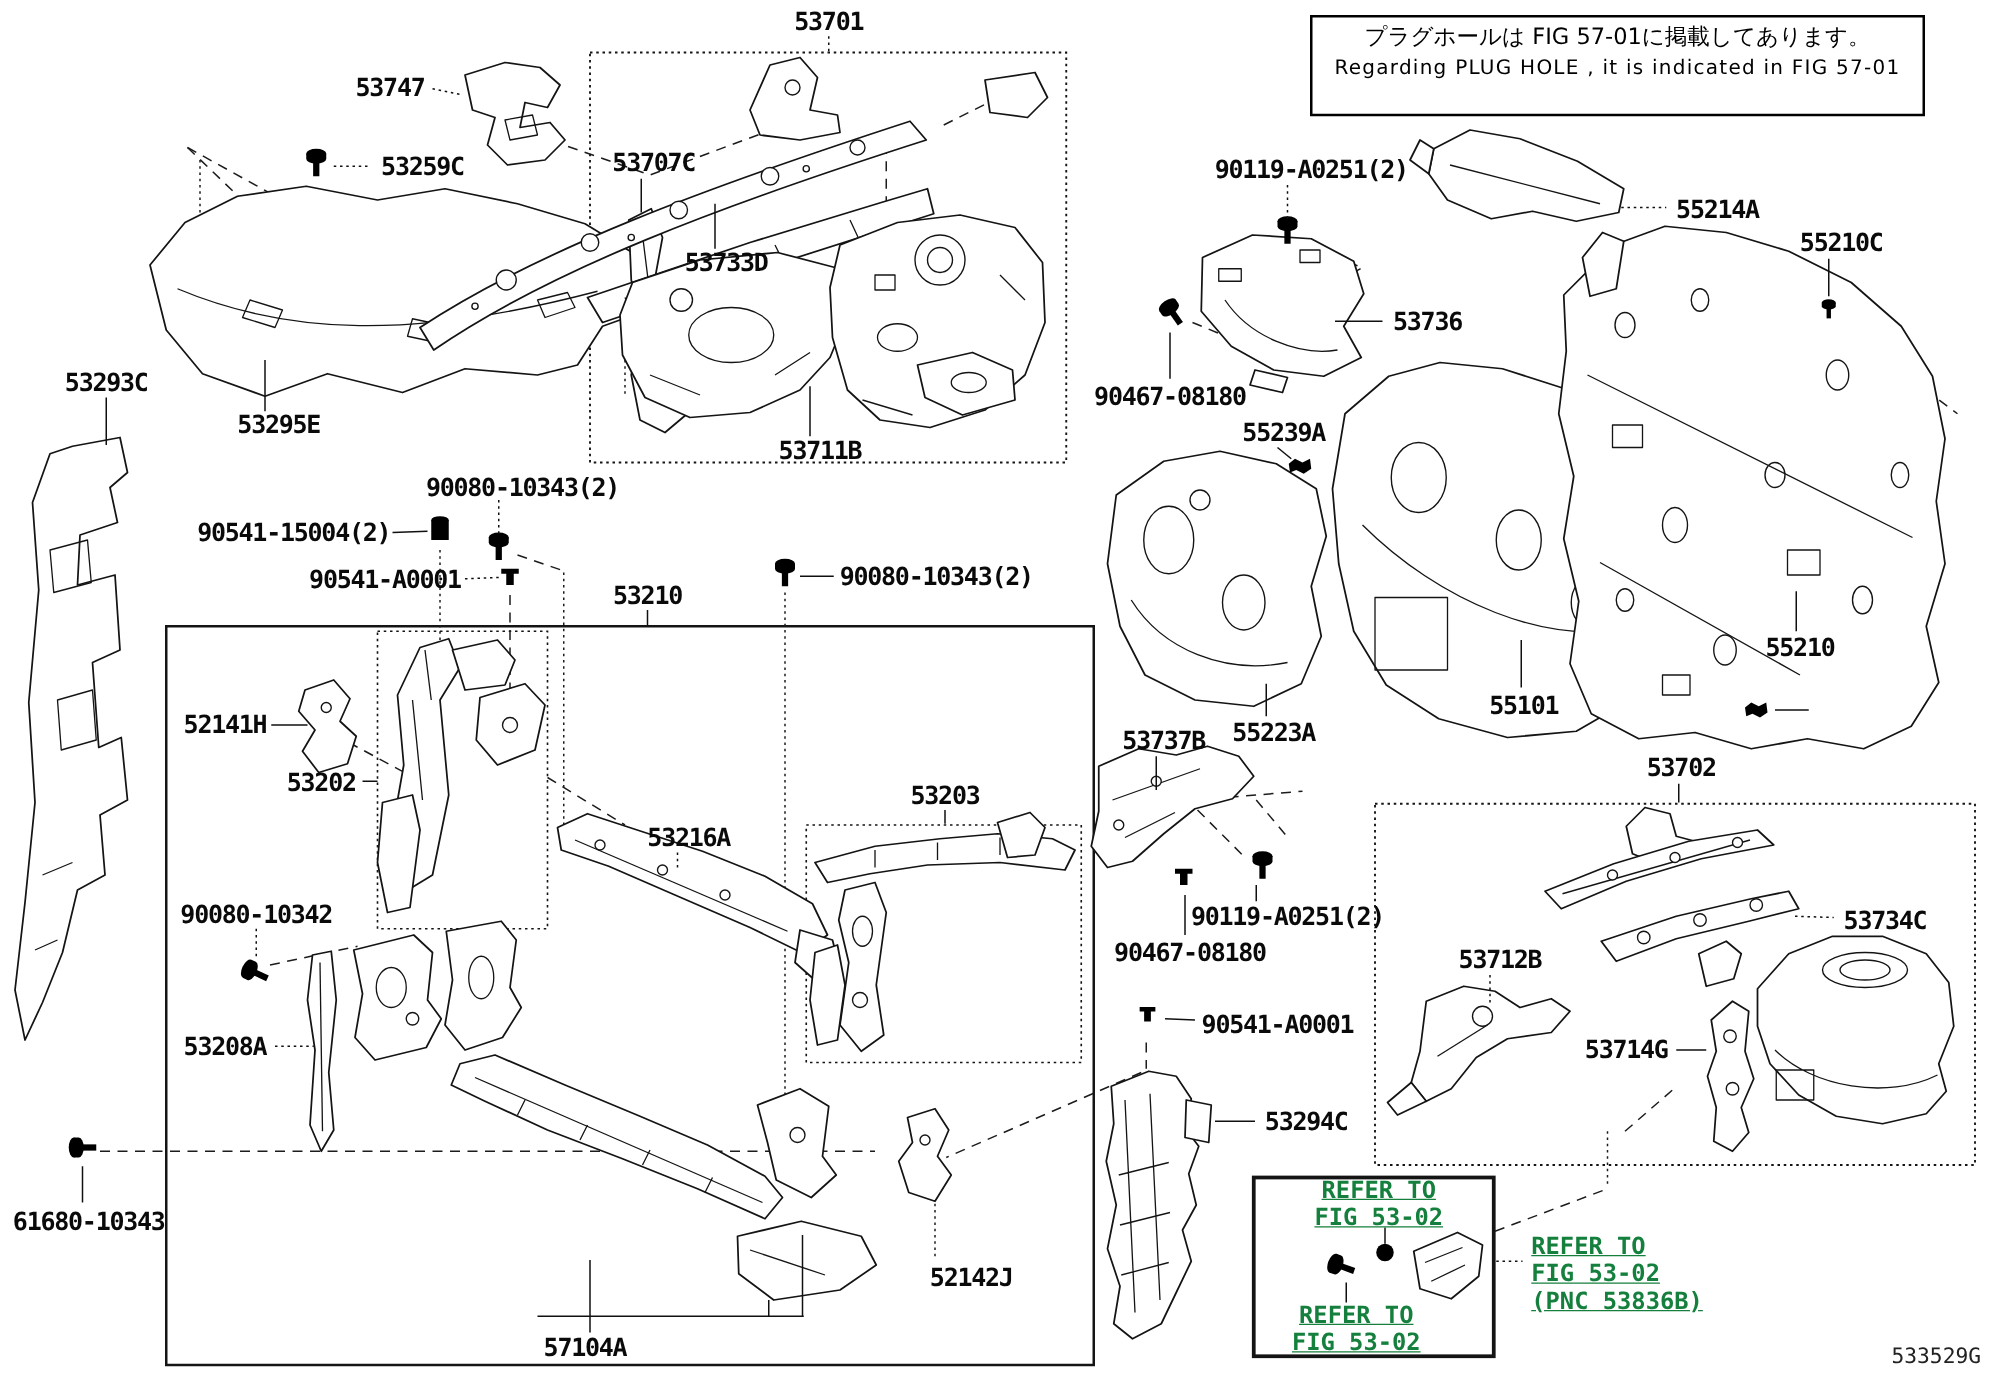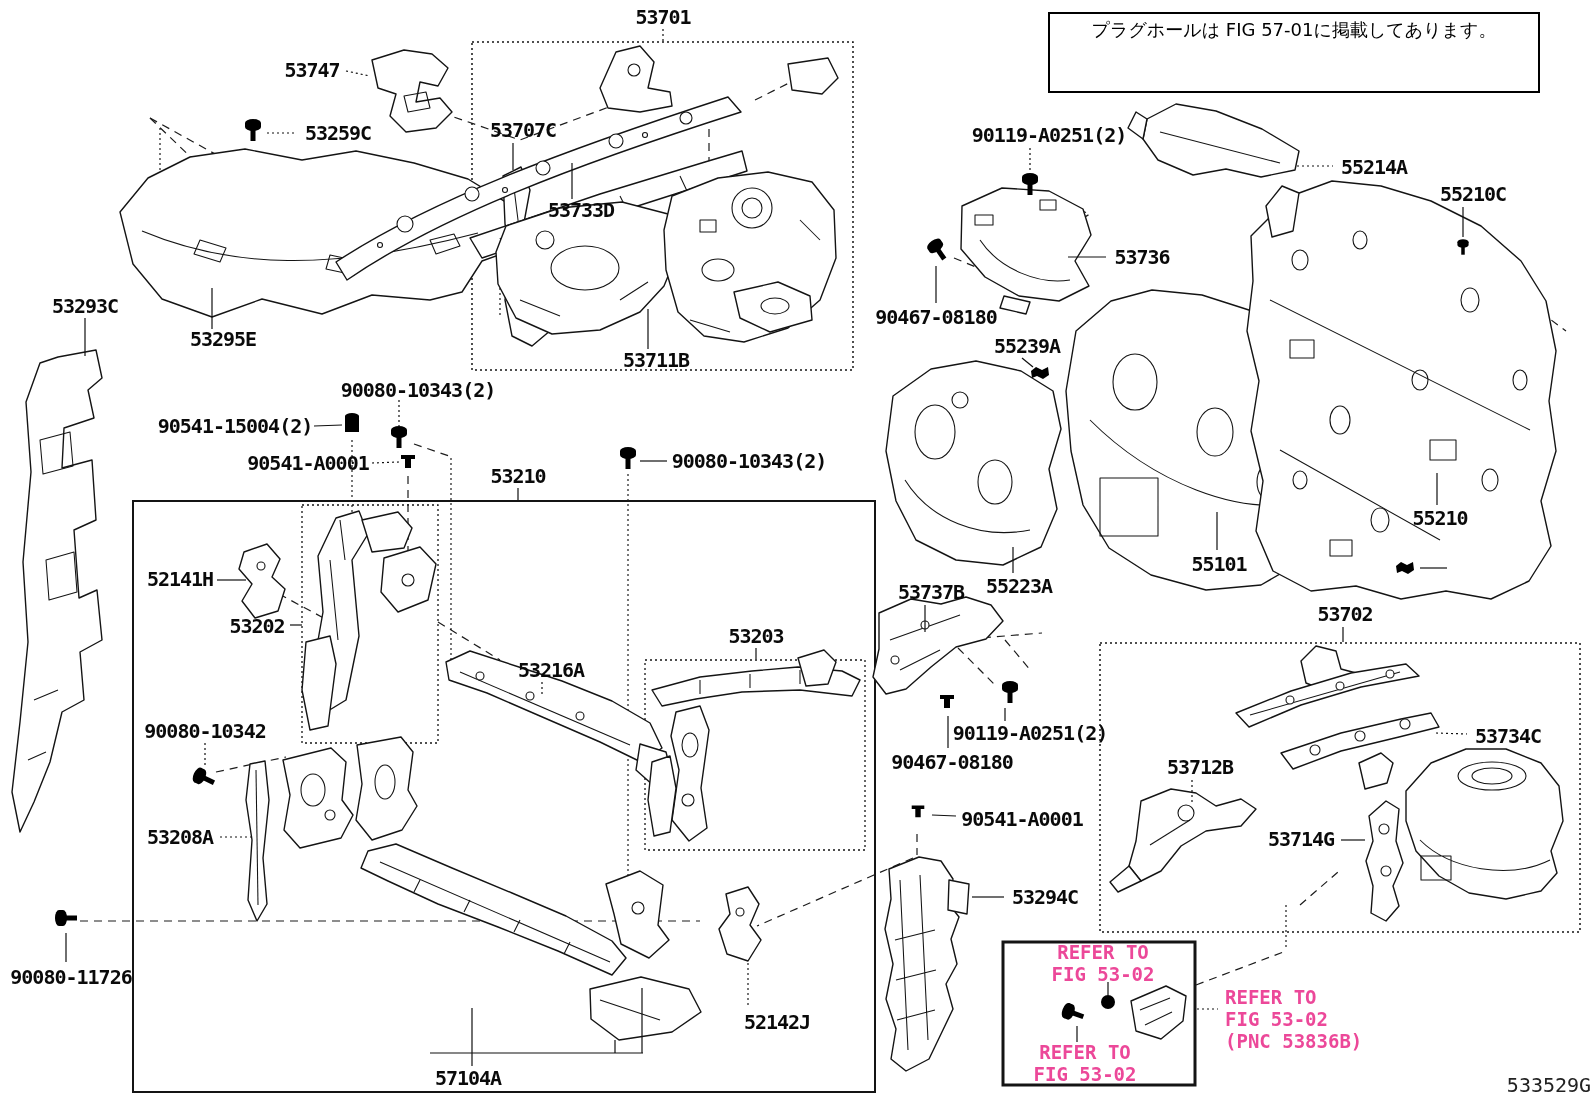--- a/index.html
+++ b/index.html
@@ -9,24 +9,24 @@
   .boxes rect{fill:none;stroke:#141414;}
   .dash line, .dash path{stroke:#1c1c1c;fill:none;stroke-width:1.2;}
   .lead line, .lead path{stroke:#101010;fill:none;stroke-width:1.2;}
   .dotted{stroke-dasharray:2,3;}
   .dashedl{stroke-dasharray:8,6;}
   .parts path{fill:#fff;stroke:#141414;stroke-width:1.4;stroke-linejoin:round;}
   .parts circle,.parts ellipse,.parts rect{fill:#fff;stroke:#141414;stroke-width:1.1;}
   .parts .d{fill:none !important;stroke-width:1.05;}
   .lbl{position:absolute;transform:translate(-50%,-50%);font-weight:bold;font-size:20px;
        letter-spacing:-1px;color:#0a0a0a;white-space:nowrap;z-index:5;}
-  .refnote{position:absolute;font-weight:bold;font-size:19px;line-height:22px;color:#ec4899;
-       white-space:nowrap;z-index:5;}
+  .refnote{position:absolute;font-weight:bold;font-size:19px;line-height:22px;color:#15803d;
+       white-space:nowrap;z-index:5;text-decoration:underline;}
   .refcenter{transform:translate(-50%,0);text-align:center;}
-  .figcode{position:absolute;transform:translate(-50%,-50%);font-size:20px;font-weight:normal;
+  .figcode{position:absolute;transform:translate(-50%,-50%);font-size:17px;font-weight:normal;
        letter-spacing:0;color:#222;z-index:5;}
   .note-box{position:absolute;left:1048px;top:12px;width:492px;height:81px;border:2px solid #000;
        box-sizing:border-box;text-align:center;padding-top:3px;z-index:6;background:#fff;}
   .note-jp{font-size:18px;line-height:25px;font-family:"DejaVu Sans",sans-serif;color:#000;}
   .note-en{font-size:16px;line-height:23px;font-family:"DejaVu Sans",sans-serif;letter-spacing:1px;color:#000;}
   .note-ref{font-size:16px;line-height:22px;font-weight:bold;letter-spacing:4px;color:#000;}
 </style>
 </head>
 <body>
 
@@ -370,20 +370,21 @@
     <line class="dotted" x1="1192" y1="780" x2="1192" y2="805"></line>
     <line x1="1341" y1="840" x2="1365" y2="840"></line>
     <line x1="1108" y1="982" x2="1108" y2="995"></line>
     <line x1="1077" y1="1026" x2="1077" y2="1042"></line>
     <line class="dotted" x1="1197" y1="1009" x2="1218" y2="1009"></line>
   </g>
 </svg>
 
 <div class="note-box">
   <div class="note-jp">プラグホールは FIG 57-01に掲載してあります。</div>
+  <div class="note-en">Regarding PLUG HOLE , it is indicated in FIG 57-01</div>
 </div>
 
 <div class="lbl" style="left:663px;top:17px">53701</div>
 <div class="lbl" style="left:312px;top:70px">53747</div>
 <div class="lbl" style="left:338px;top:133px">53259C</div>
 <div class="lbl" style="left:523px;top:130px">53707C</div>
 <div class="lbl" style="left:581px;top:210px">53733D</div>
 <div class="lbl" style="left:656px;top:360px">53711B</div>
 <div class="lbl" style="left:85px;top:306px">53293C</div>
 <div class="lbl" style="left:223px;top:339px">53295E</div>
@@ -391,21 +392,21 @@
 <div class="lbl" style="left:235px;top:426px">90541-15004(2)</div>
 <div class="lbl" style="left:308px;top:463px">90541-A0001</div>
 <div class="lbl" style="left:518px;top:476px">53210</div>
 <div class="lbl" style="left:749px;top:461px">90080-10343(2)</div>
 <div class="lbl" style="left:180px;top:579px">52141H</div>
 <div class="lbl" style="left:257px;top:626px">53202</div>
 <div class="lbl" style="left:551px;top:670px">53216A</div>
 <div class="lbl" style="left:756px;top:636px">53203</div>
 <div class="lbl" style="left:205px;top:731px">90080-10342</div>
 <div class="lbl" style="left:180px;top:837px">53208A</div>
-<div class="lbl" style="left:71px;top:977px">90080-11726</div>
+<div class="lbl" style="left:71px;top:977px">61680-10343</div>
 <div class="lbl" style="left:468px;top:1078px">57104A</div>
 <div class="lbl" style="left:777px;top:1022px">52142J</div>
 <div class="lbl" style="left:1049px;top:135px">90119-A0251(2)</div>
 <div class="lbl" style="left:936px;top:317px">90467-08180</div>
 <div class="lbl" style="left:1142px;top:257px">53736</div>
 <div class="lbl" style="left:1027px;top:346px">55239A</div>
 <div class="lbl" style="left:1374px;top:167px">55214A</div>
 <div class="lbl" style="left:1473px;top:194px">55210C</div>
 <div class="lbl" style="left:1440px;top:518px">55210</div>
 <div class="lbl" style="left:1219px;top:564px">55101</div>

